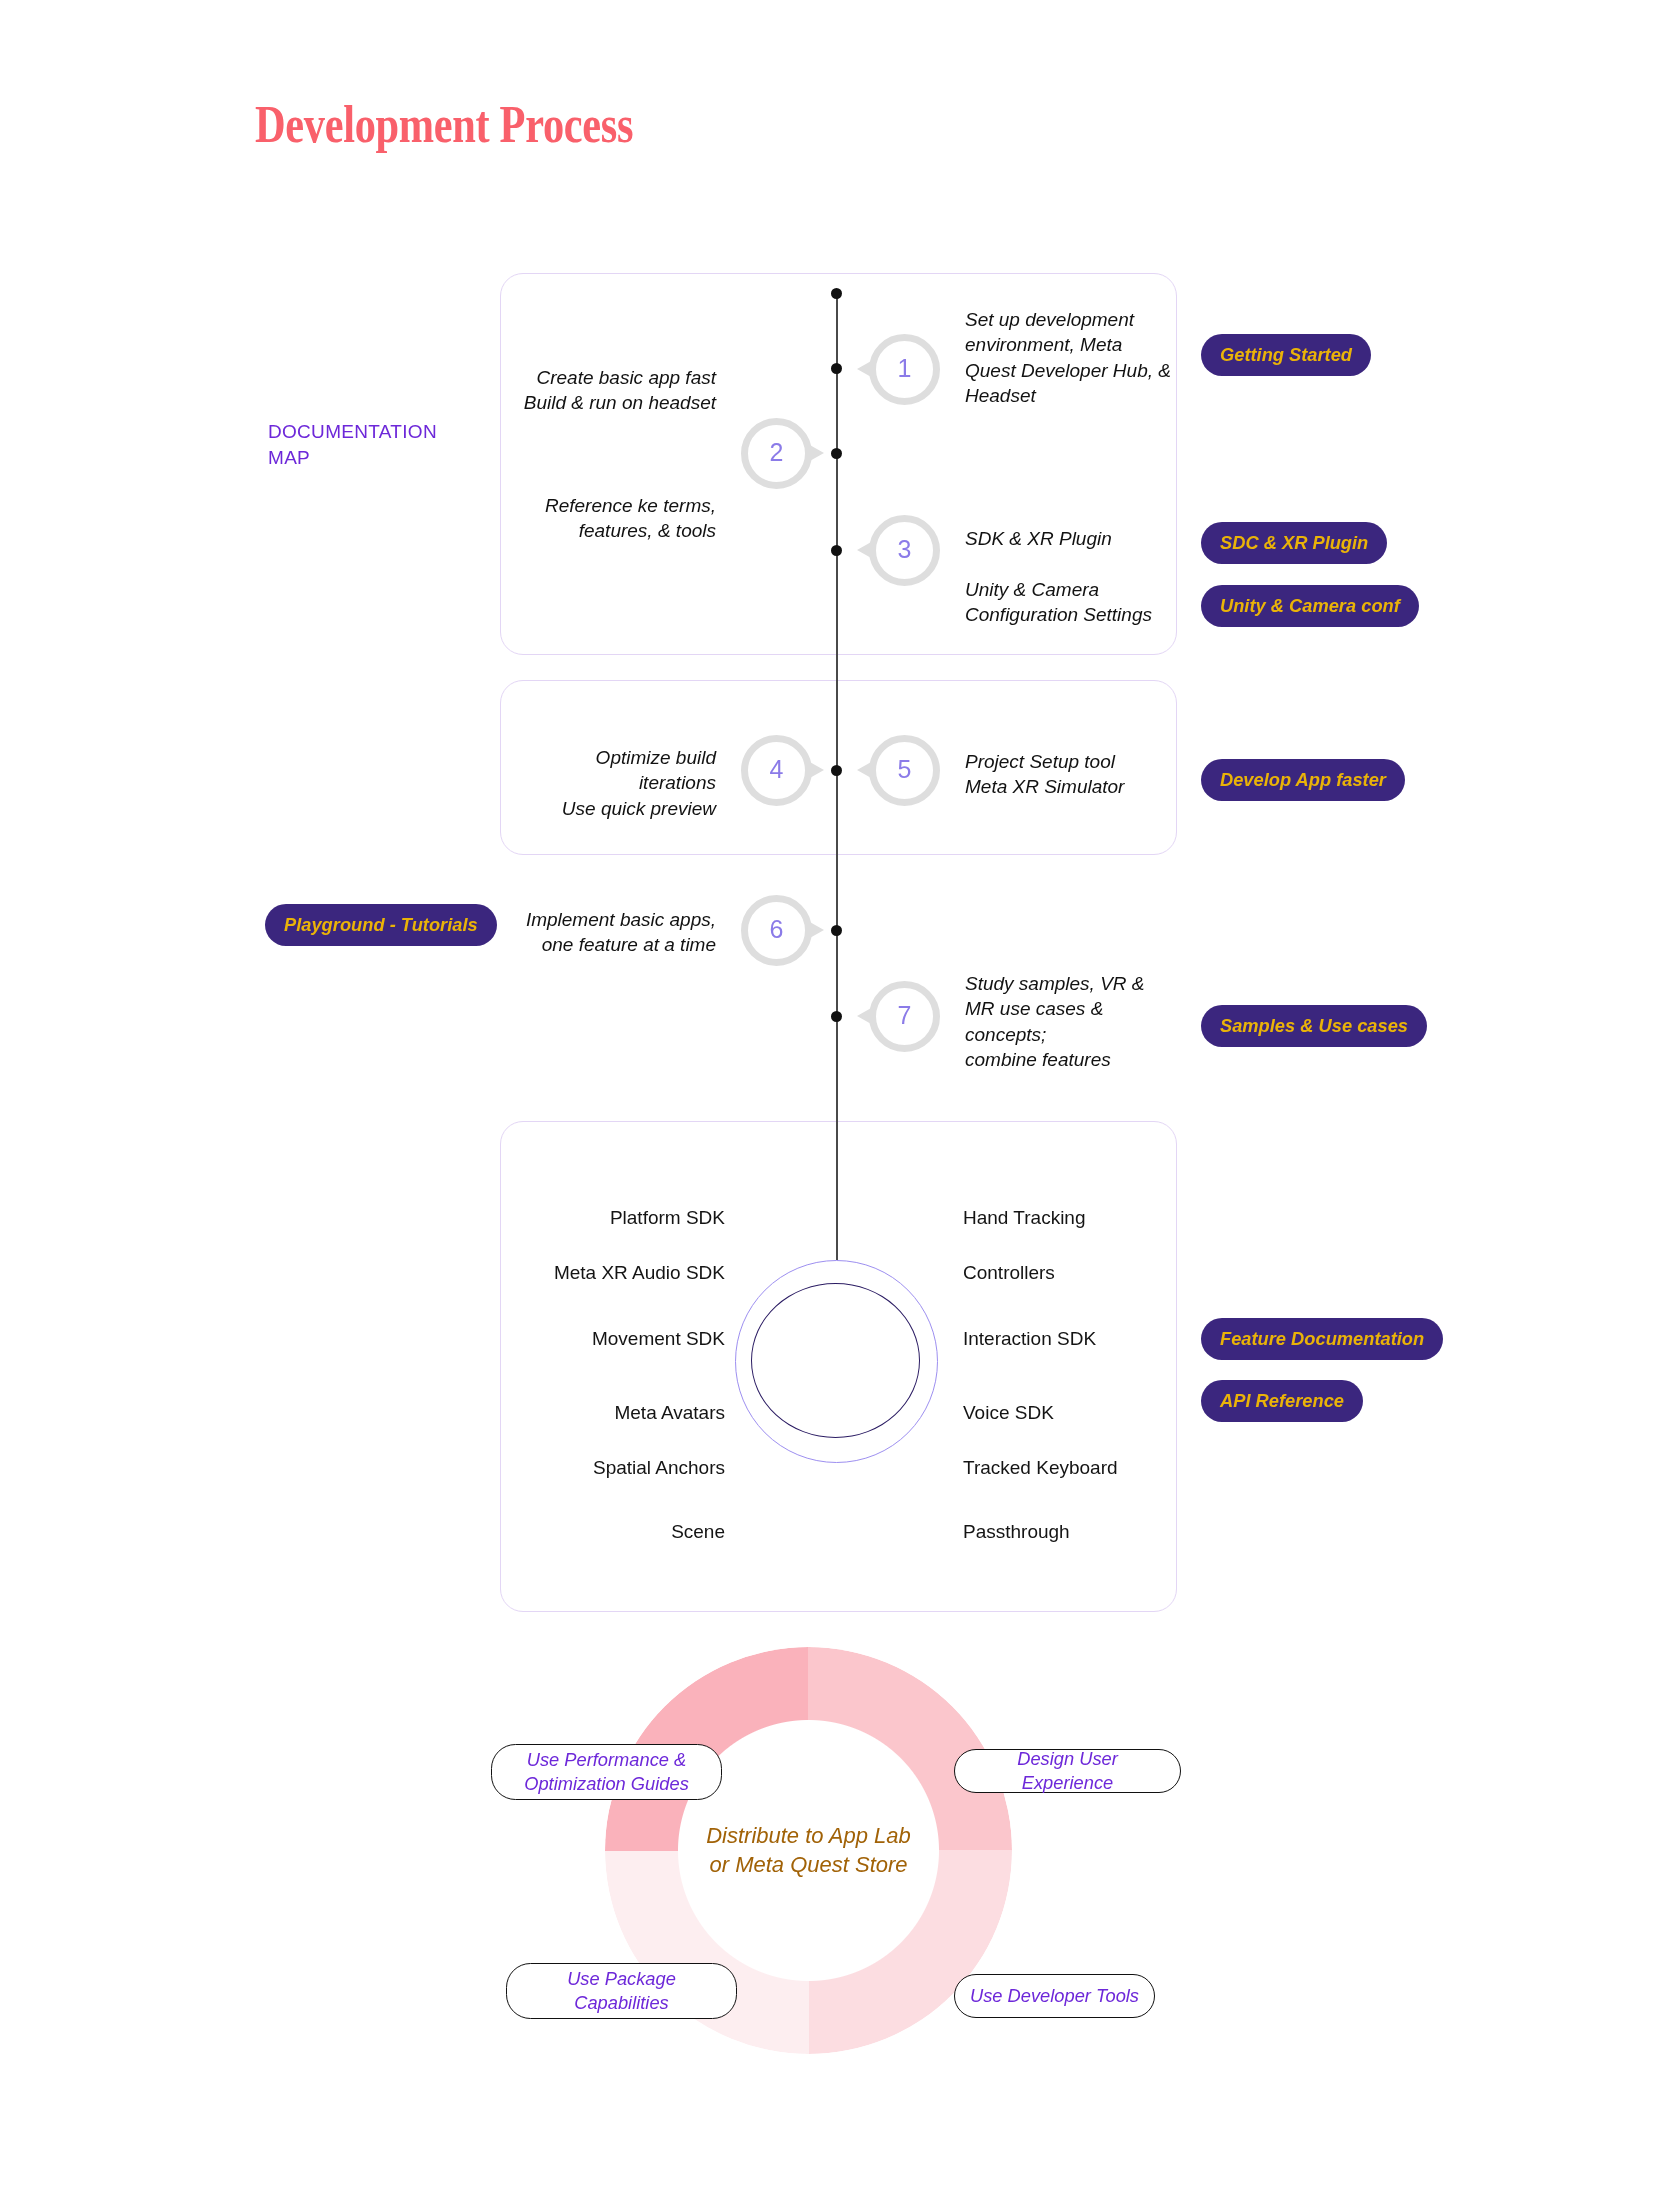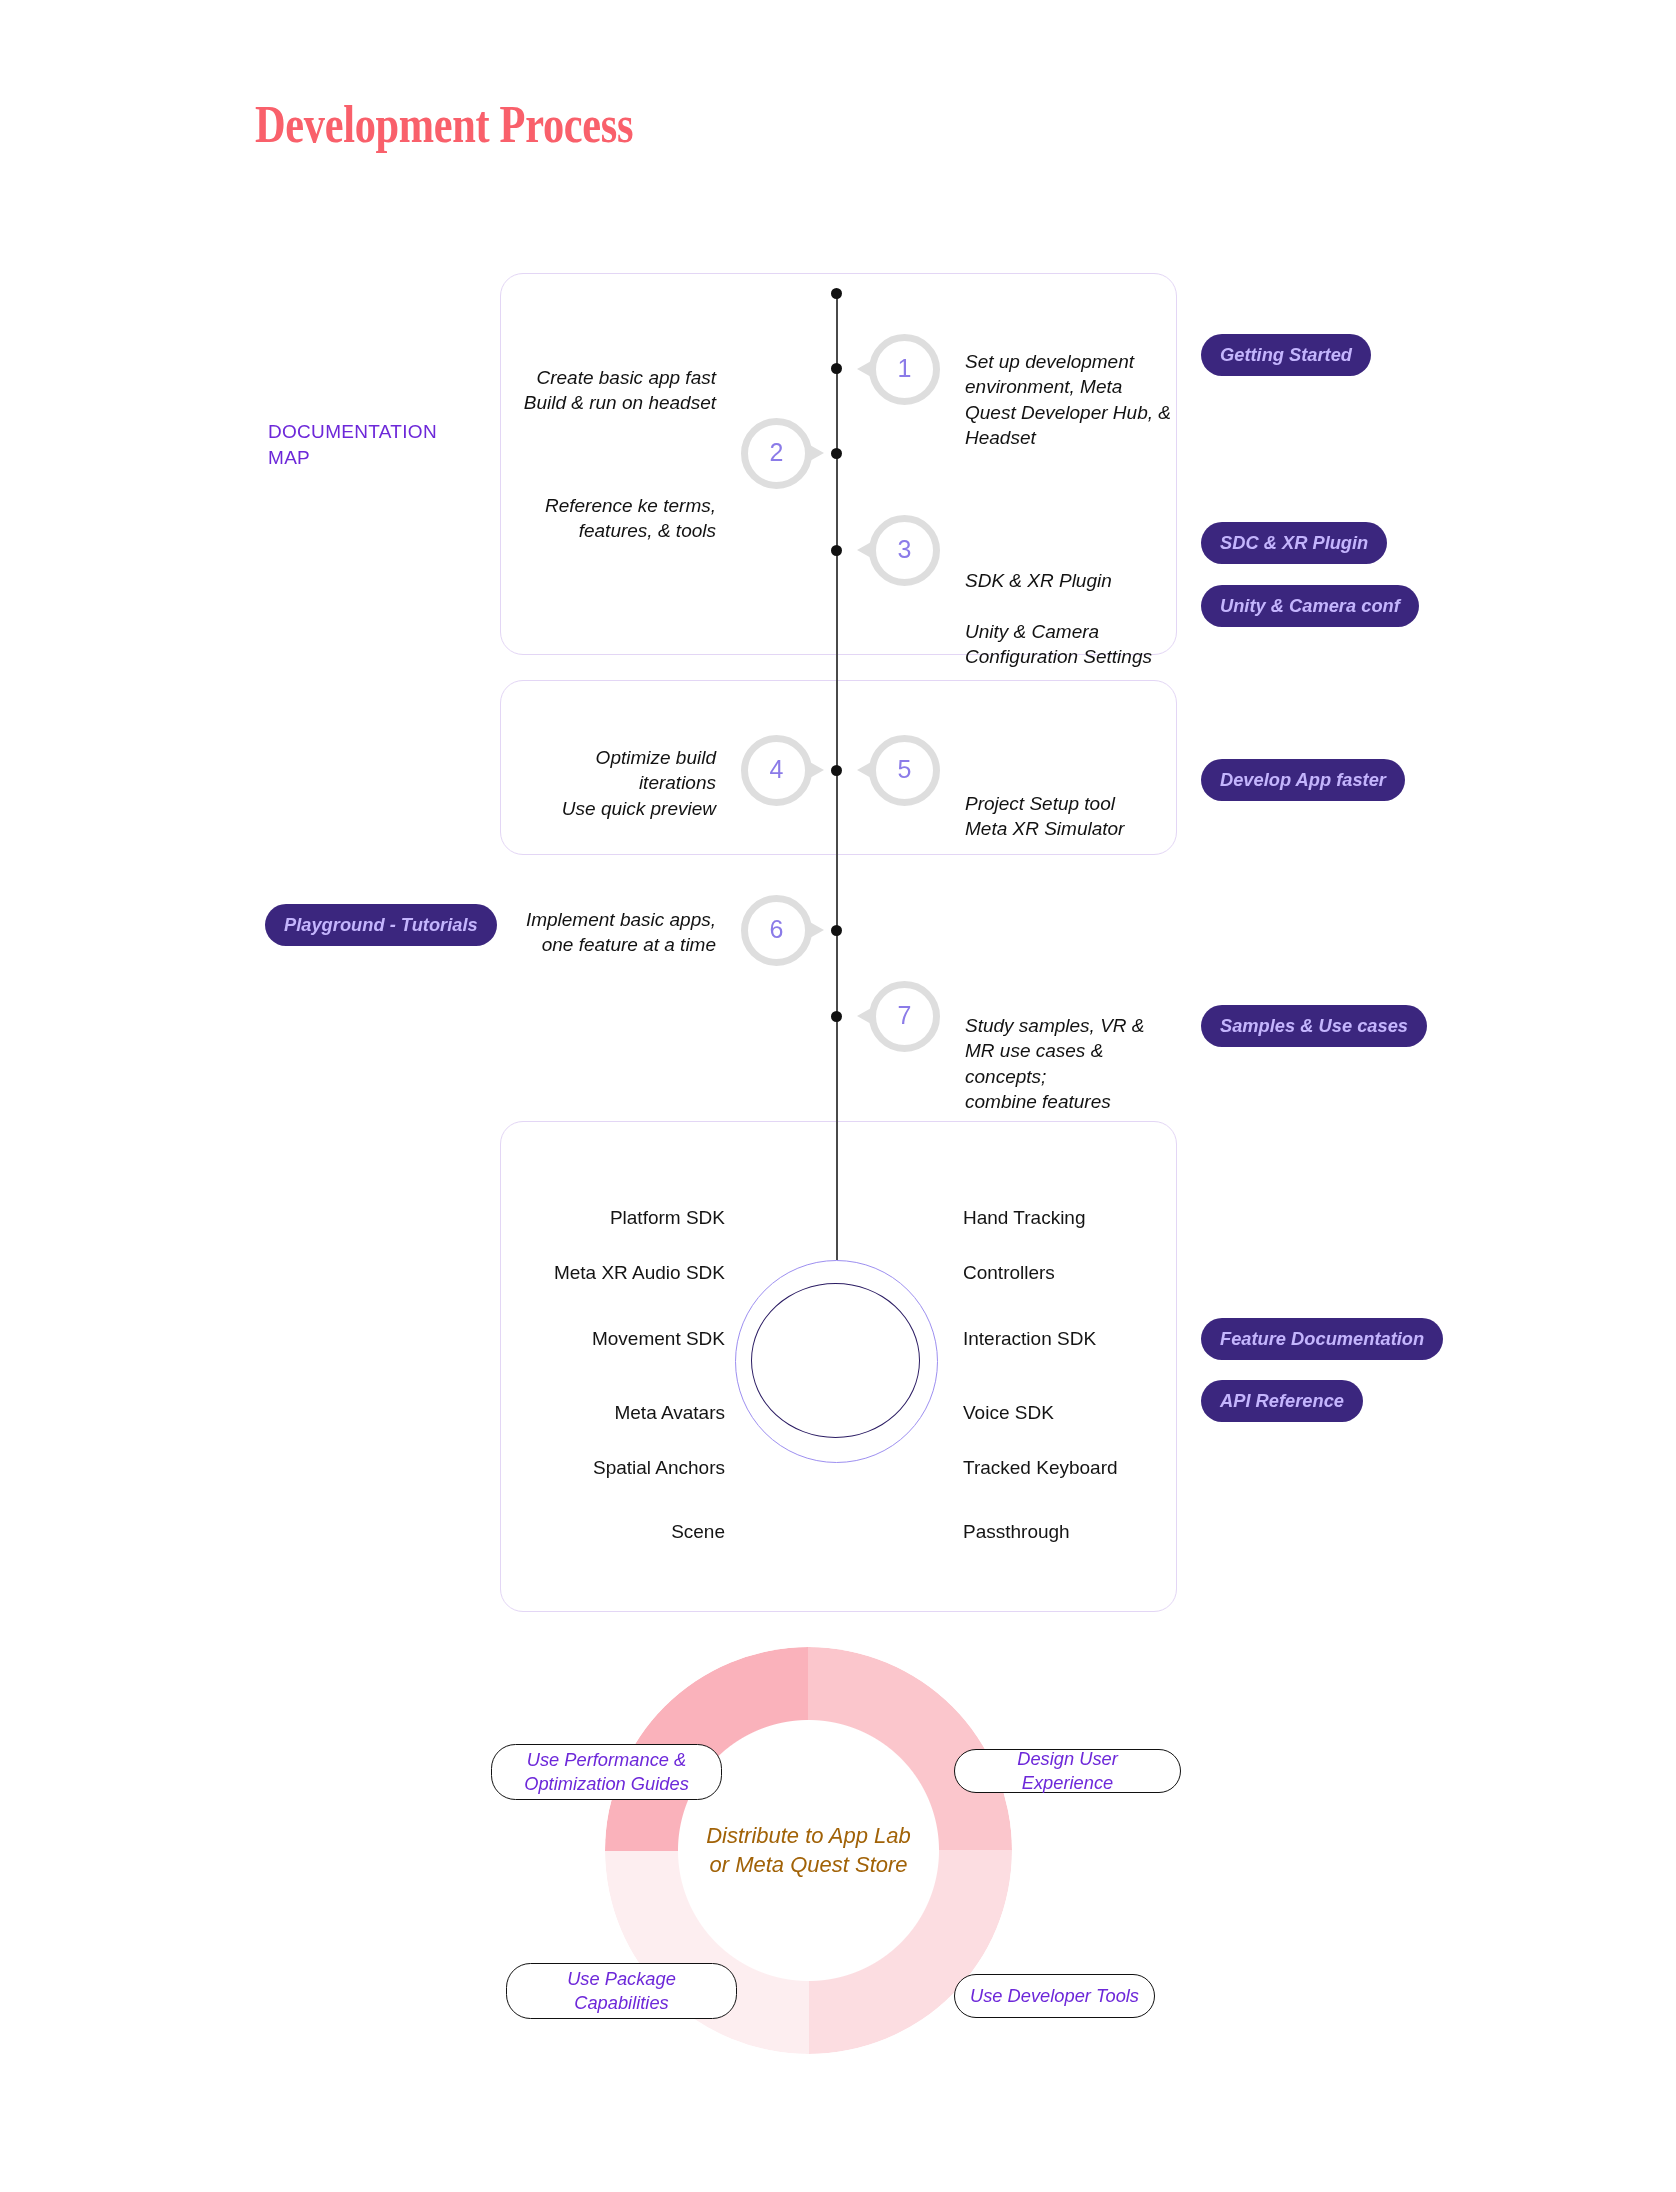--- a/index.html
+++ b/index.html
@@ -107,39 +107,39 @@
   .step-text {
     position: absolute;
     font-size: 19px;
     line-height: 1.33;
     font-style: italic;
     color: #121212;
     font-family: "Liberation Sans", "DejaVu Sans", sans-serif;
     white-space: pre-line;
   }
   .step-text.right-align { text-align: right; }
-  .step-text.left-align  { text-align: left; margin-top: 42px;  }
+  .step-text.left-align  { text-align: left;  }
 
   
   #section-label {
     position: absolute;
     left: 268px;
     top: 419px;
     font-size: 19px;
     line-height: 1.37;
     color: #6d28d9;
     letter-spacing: 0.3px;
     white-space: pre-line;
   }
 
   
   .pill {
     position: absolute;
     background: #3B267E;
-    color: #c4b5fd;
+    color: #eab308;
     border-radius: 35px;
     font-size: 18.3px;
     font-style: italic;
     font-weight: 700;
     display: flex;
     align-items: center;
     justify-content: center;
     height: 42px;
     padding: 0 19px;
     white-space: nowrap;

